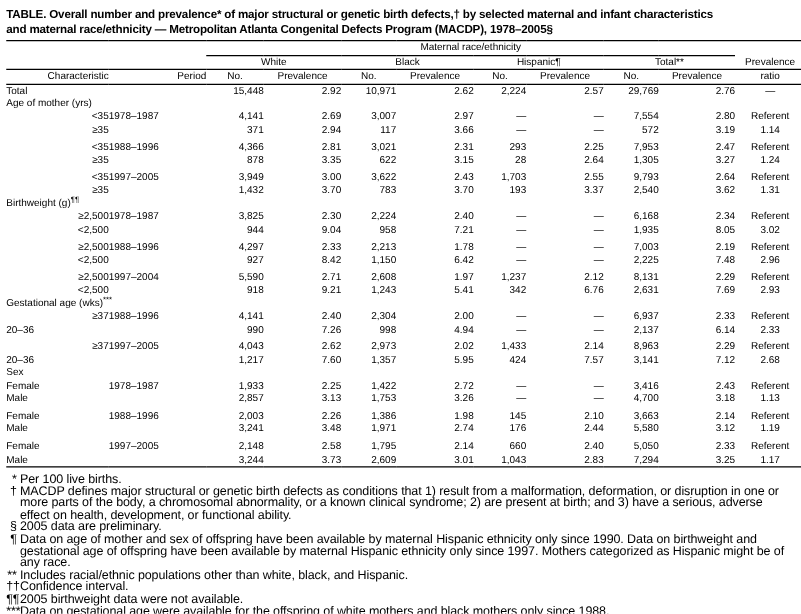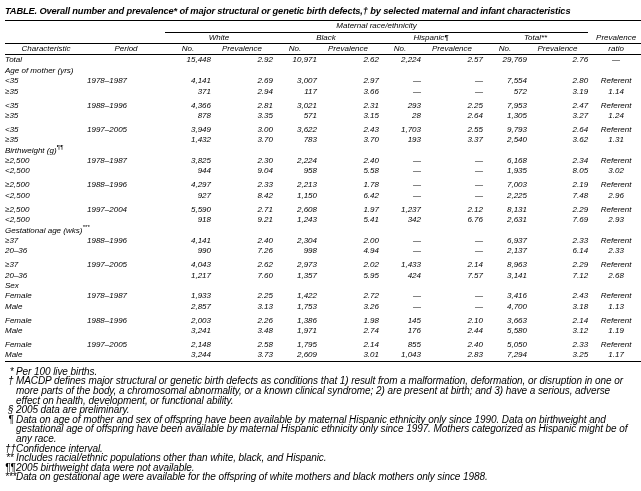--- a/index.html
+++ b/index.html
@@ -13,21 +13,20 @@
     font-family: "Liberation Sans", sans-serif;
     color: #000000;
     overflow: hidden;
   }
   .page {
     width: 641px;
     height: 359px;
     padding: 4px 5px 0 5px;
     box-sizing: border-box;
     position: relative;
-    font-style: italic;
   }
   .title {
     font-size: 9.3px;
     font-weight: bold;
     line-height: 12.2px;
     letter-spacing: -0.15px;
     margin: 1px 0 3px 0;
   }
   table.main {
     border-collapse: collapse;
@@ -49,28 +48,28 @@
     line-height: 11px;
   }
   .span-rule {
     border-bottom: 0.8px solid #000;
   }
   .colhdr {
     text-align: center;
     font-size: 8px;
     padding-bottom: 1px;
   }
-  .colhdr.left { text-align: center; }
+  .colhdr.left { text-align: right; }
   td.num { text-align: right; padding-right: 7px; }
   td.num2 { text-align: right; padding-right: 11px; }
   td.ctr { text-align: center; }
   .lbl { text-align: left; }
   .bold { font-weight: bold; margin-top: 12px; }
   .indent1 { padding-left: 3px; }
-  .indent2 { padding-left: 12px; }
+  .indent2 { padding-left: 12px; text-align: right; }
   .indent3 { padding-left: 8px; }
   .sect { font-weight: bold; padding-top: 2.5px; }
   .spacer td { height: 3.5px; line-height: 3.5px; font-size: 0; }
   sup {
     font-size: 6.2px;
     vertical-align: super;
     line-height: 0;
   }
   .dash { text-align: center; font-weight: bold; }
   .footnotes {
@@ -95,20 +94,21 @@
   .hdr-top td { padding-top: 2px; text-align: center; }
 </style>
 </head>
 <body>
 
 <div class="page">
 
   <div class="title">
     <span>TABLE. Overall number and prevalence* of major structural or genetic birth defects,† by selected maternal and infant characteristics</span>
     <br>
+    <span>and maternal race/ethnicity — Metropolitan Atlanta Congenital Defects Program (MACDP), 1978–2005§</span>
   </div>
 
   <table class="main">
     <colgroup>
       <col style="width:82px">
       <col style="width:78px">
       <col style="width:46px">
       <col style="width:62px">
       <col style="width:44px">
       <col style="width:62px">
@@ -211,21 +211,21 @@
           <td class="num2">2.25</td>
           <td class="num bold">7,953</td>
           <td class="num2 bold">2.47</td>
           <td class="ctr">Referent</td>
         </tr>
         <tr>
           <td class="lbl indent2">≥35</td>
           <td class="lbl"></td>
           <td class="num">878</td>
           <td class="num2">3.35</td>
-          <td class="num">571</td>
+          <td class="num">622</td>
           <td class="num2">3.15</td>
           <td class="num">28</td>
           <td class="num2">2.64</td>
           <td class="num bold">1,305</td>
           <td class="num2 bold">3.27</td>
           <td class="ctr">1.24</td>
         </tr>
         <tr class="spacer">
           <td colspan="12"></td>
         </tr>
@@ -270,21 +270,21 @@
           <td class="num bold">6,168</td>
           <td class="num2 bold">2.34</td>
           <td class="ctr">Referent</td>
         </tr>
         <tr>
           <td class="lbl indent2">&lt;2,500</td>
           <td class="lbl"></td>
           <td class="num">944</td>
           <td class="num2">9.04</td>
           <td class="num">958</td>
-          <td class="num2">5.58</td>
+          <td class="num2">7.21</td>
           <td class="num dash">—</td>
           <td class="num2 dash">—</td>
           <td class="num bold">1,935</td>
           <td class="num2 bold">8.05</td>
           <td class="ctr">3.02</td>
         </tr>
         <tr class="spacer">
           <td colspan="12"></td>
         </tr>
         <tr>
@@ -461,21 +461,21 @@
         <tr class="spacer">
           <td colspan="12"></td>
         </tr>
         <tr>
           <td class="lbl indent3">Female</td>
           <td class="lbl">1997–2005</td>
           <td class="num">2,148</td>
           <td class="num2">2.58</td>
           <td class="num">1,795</td>
           <td class="num2">2.14</td>
-          <td class="num">855</td>
+          <td class="num">660</td>
           <td class="num2">2.40</td>
           <td class="num bold">5,050</td>
           <td class="num2 bold">2.33</td>
           <td class="ctr">Referent</td>
         </tr>
         <tr>
           <td class="lbl indent3">Male</td>
           <td class="lbl"></td>
           <td class="num">3,244</td>
           <td class="num2">3.73</td>
@@ -491,19 +491,19 @@
           <td colspan="12" class="rule-thin" style="height:2px;font-size:0;line-height:0"></td>
         </tr>
       </tbody>
   </table>
 
   <div class="footnotes" id="footnotes">
       <div class="fn"><span class="mark">*</span><span>Per 100 live births.</span></div>
       <div class="fn"><span class="mark">†</span><span>MACDP defines major structural or genetic birth defects as conditions that 1) result from a malformation, deformation, or disruption in one or more parts of the body, a chromosomal abnormality, or a known clinical syndrome; 2) are present at birth; and 3) have a serious, adverse effect on health, development, or functional ability.</span></div>
       <div class="fn"><span class="mark">§</span><span>2005 data are preliminary.</span></div>
       <div class="fn"><span class="mark">¶</span><span>Data on age of mother and sex of offspring have been available by maternal Hispanic ethnicity only since 1990. Data on birthweight and gestational age of offspring have been available by maternal Hispanic ethnicity only since 1997. Mothers categorized as Hispanic might be of any race.</span></div>
+      <div class="fn"><span class="mark">**</span><span>Includes racial/ethnic populations other than white, black, and Hispanic.</span></div>
       <div class="fn"><span class="mark">††</span><span>Confidence interval.</span></div>
-      <div class="fn"><span class="mark">**</span><span>Includes racial/ethnic populations other than white, black, and Hispanic.</span></div>
       <div class="fn"><span class="mark">¶¶</span><span>2005 birthweight data were not available.</span></div>
       <div class="fn"><span class="mark">***</span><span>Data on gestational age were available for the offspring of white mothers and black mothers only since 1988.</span></div>
     </div>
 
 </div>
 
 </body></html>

